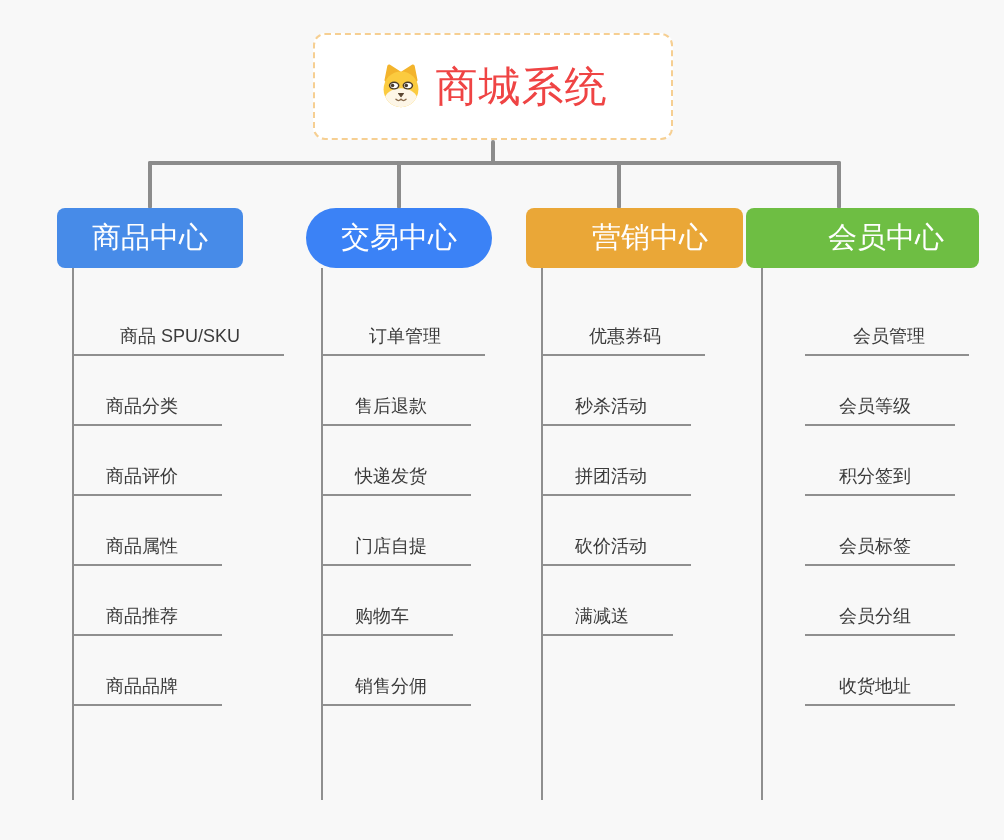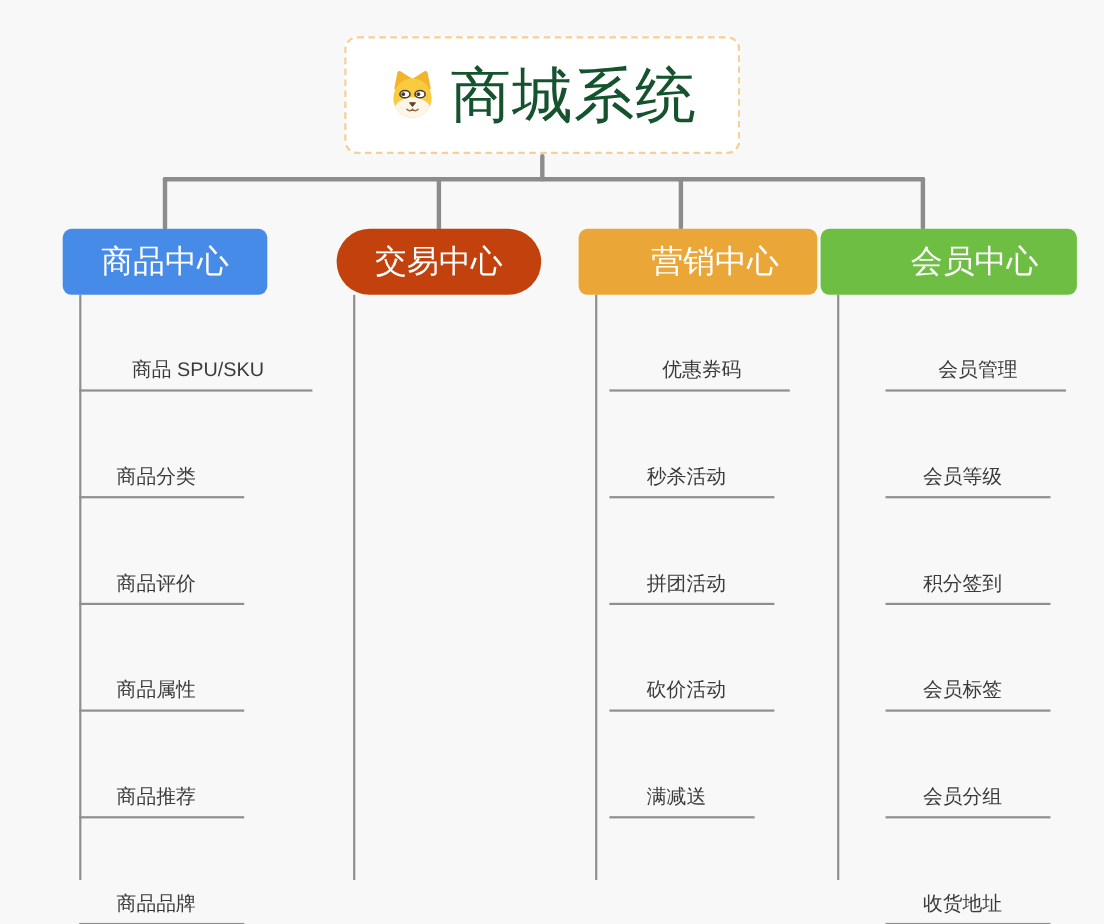--- a/index.html
+++ b/index.html
@@ -23,42 +23,42 @@
   .drop2{left:617px;}
   .drop3{left:837px;}
   
   .root{
     position:absolute;left:313px;top:33px;width:360px;height:107px;
     background:#ffffff;border:2px dashed #f6cf92;border-radius:12px;
     box-sizing:border-box;
     display:flex;align-items:center;justify-content:center;gap:13px;
   }
   .root-title{
-    font-size:55px;color:#14532d;letter-spacing:1px;white-space:nowrap;
+    font-size:42px;color:#ef4444;letter-spacing:1px;white-space:nowrap;
   }
   .dog{width:44px;height:47px;flex:0 0 auto;}
   
   .bnode{
     position:absolute;top:208px;width:186px;height:60px;
     border-radius:8px;color:#ffffff;font-size:29px;
     display:flex;align-items:center;justify-content:center;
     white-space:nowrap;
     text-align:center;
   }
   .bx0{left:57px;} .bx1{left:306px;} .bx2{left:526px;} .bx3{left:746px;}
   
   .vline{
     position:absolute;top:268px;width:2px;height:532px;background:#8f8f8f;
   }
   .vx0{left:72px;} .vx1{left:321px;} .vx2{left:541px;} .vx3{left:761px;}
   .col{position:absolute;top:268px;}
-  .cx0{left:72px;} .cx1{left:321px;} .cx2{left:554px;} .cx3{left:761px;margin-left:44px;}
+  .cx0{left:72px;} .cx1{left:321px;} .cx2{left:541px;} .cx3{left:761px;margin-left:44px;}
   .child{
     box-sizing:border-box;
-    height:97px;
+    height:70px;
     width:max-content;
     display:flex;align-items:flex-end;
     padding:0 44px 6px 34px;
     border-bottom:2px solid #8f8f8f;
     font-size:18px;color:#3b3b3b;white-space:nowrap;
   }
   .child:first-child{height:88px;padding-left:48px;}
 </style>
 </head>
 <body>
@@ -95,22 +95,30 @@
   <div class="vline vx0"></div>
   <div class="col cx0">
     <div class="child">商品 SPU/SKU</div>
     <div class="child">商品分类</div>
     <div class="child">商品评价</div>
     <div class="child">商品属性</div>
     <div class="child">商品推荐</div>
     <div class="child">商品品牌</div>
   </div>
 
-  <div class="bnode bx1" style="background: #c2410c; border-radius: 30px;">交易中心</div>
+  <div class="bnode bx1" style="background: #3b82f6; border-radius: 30px;">交易中心</div>
   <div class="vline vx1"></div>
+  <div class="col cx1">
+    <div class="child">订单管理</div>
+    <div class="child">售后退款</div>
+    <div class="child">快递发货</div>
+    <div class="child">门店自提</div>
+    <div class="child">购物车</div>
+    <div class="child">销售分佣</div>
+  </div>
 
   <div class="bnode bx2" style="background: rgb(234, 167, 55); padding-left: 31px;">营销中心</div>
   <div class="vline vx2"></div>
   <div class="col cx2">
     <div class="child">优惠券码</div>
     <div class="child">秒杀活动</div>
     <div class="child">拼团活动</div>
     <div class="child">砍价活动</div>
     <div class="child">满减送</div>
   </div>

